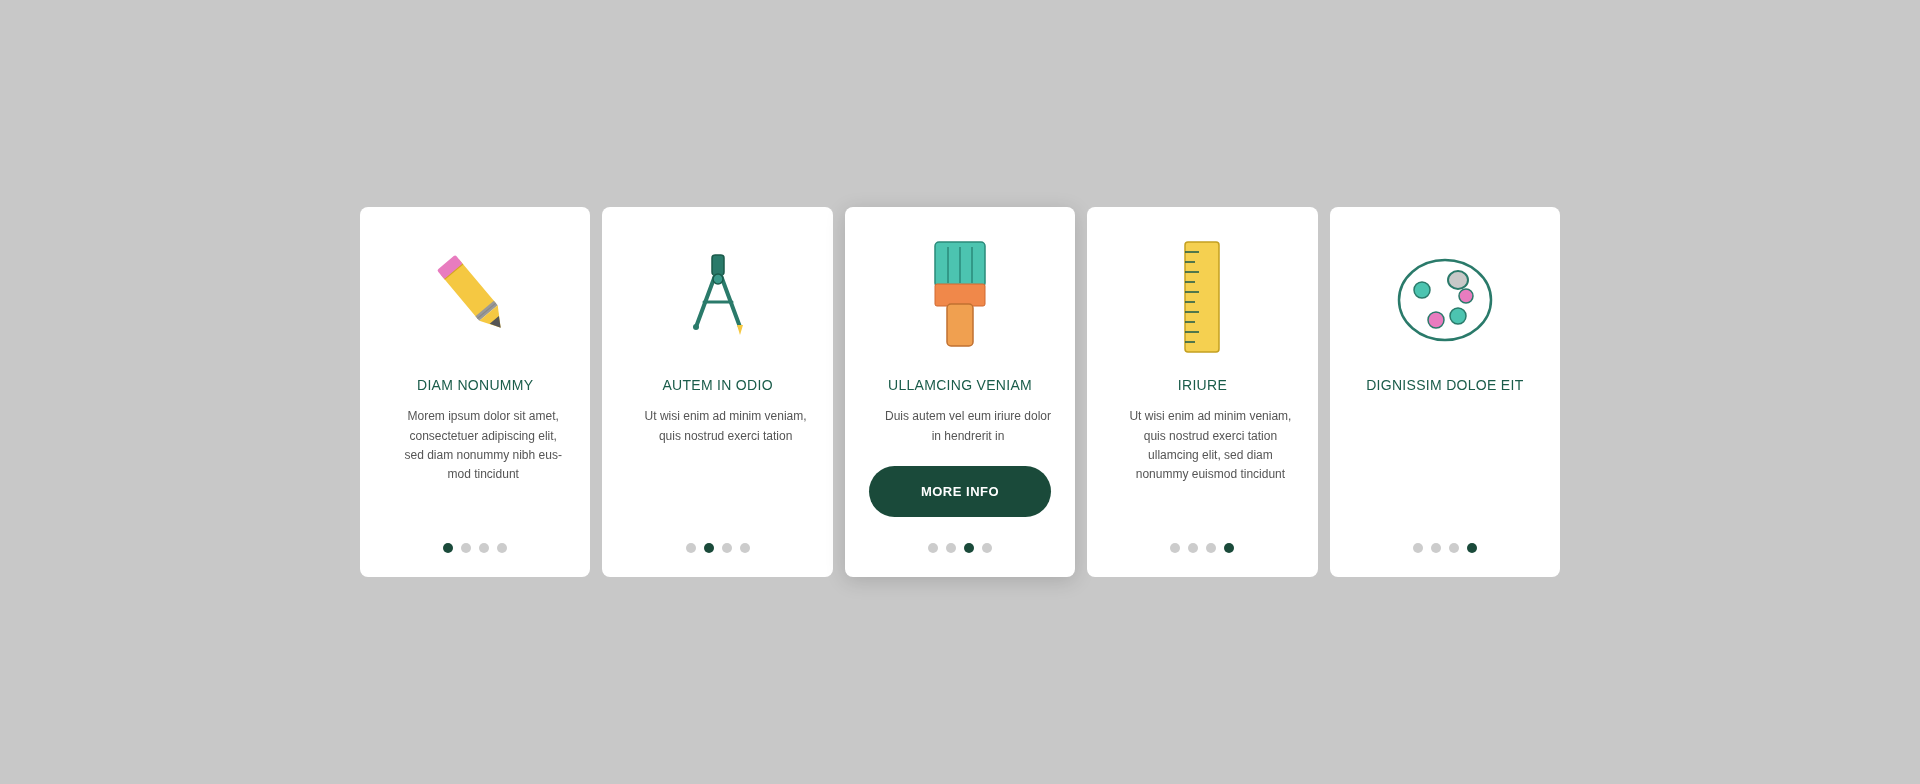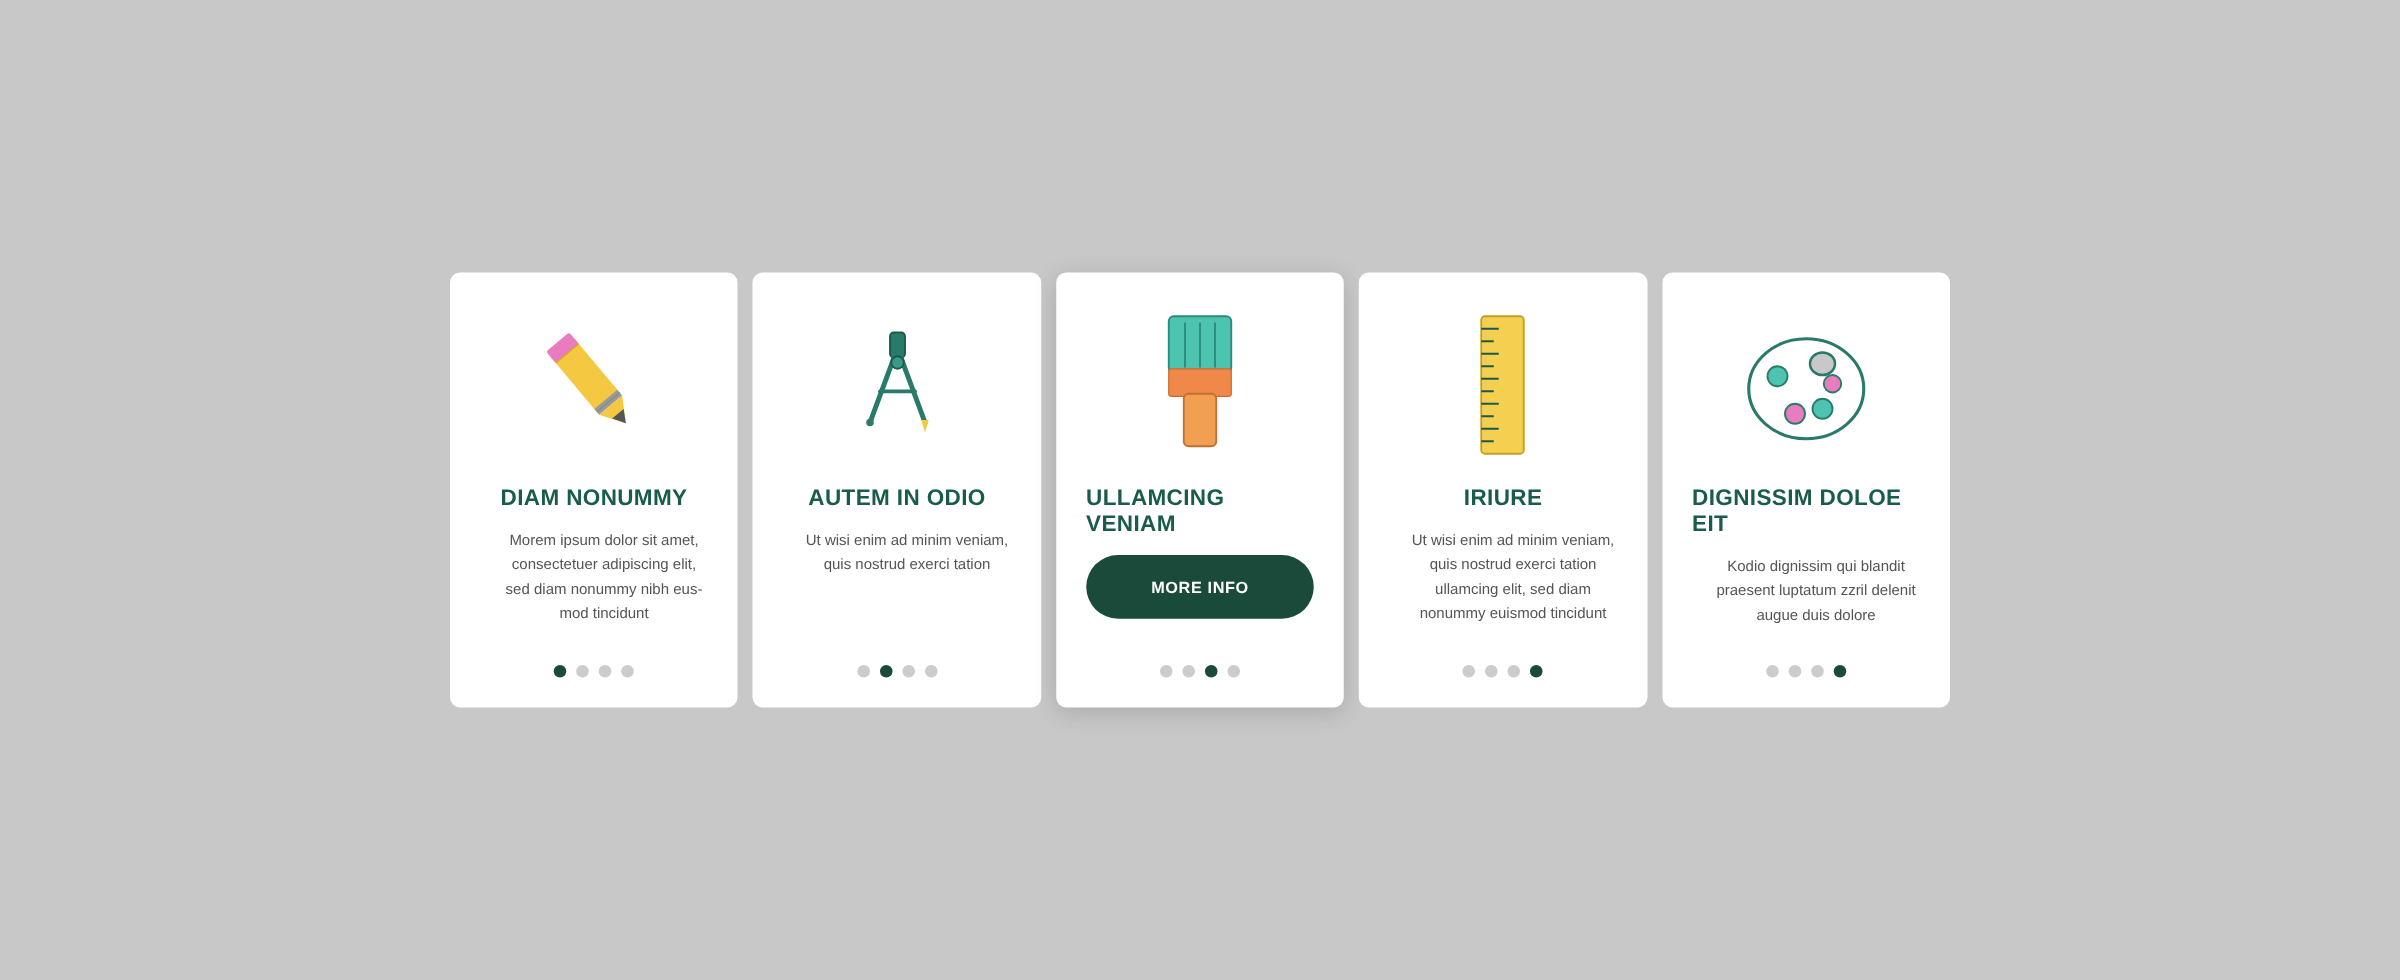--- a/index.html
+++ b/index.html
@@ -34,22 +34,22 @@
     }
     .card-icon {
       width: 120px;
       height: 120px;
       display: flex;
       align-items: center;
       justify-content: center;
       margin-bottom: 20px;
     }
     .card-title {
-      font-size: 18px;
-      font-weight: 700;
+      font-size: 14px;
+      font-weight: 400;
       color: #1a5c4a;
       text-transform: uppercase;
       margin-bottom: 14px;
       letter-spacing: 0.3px;
     }
     .card-text {
       font-size: 12px;
       color: #555;
       text-align: center;
       line-height: 1.6;
@@ -171,20 +171,21 @@
         <rect x="30" y="47" width="50" height="22" rx="2" fill="#f0884a" stroke="#d06830" stroke-width="1"></rect>
 
         <rect x="42" y="67" width="26" height="42" rx="4" fill="#f0a050" stroke="#c07030" stroke-width="1.5"></rect>
 
         <line x1="43" y1="10" x2="43" y2="46" stroke="#2a8a7a" stroke-width="1.5"></line>
         <line x1="55" y1="10" x2="55" y2="46" stroke="#2a8a7a" stroke-width="1.5"></line>
         <line x1="67" y1="10" x2="67" y2="46" stroke="#2a8a7a" stroke-width="1.5"></line>
       </svg>
     </div>
     <div class="card-title">ULLAMCING VENIAM</div>
+    <div class="card-text">Duis autem vel eum iriure dolor in hendrerit in</div>
     <button class="more-info-btn">MORE INFO</button>
     <div class="dots">
       <div class="dot"></div>
       <div class="dot"></div>
       <div class="dot active"></div>
       <div class="dot"></div>
     </div>
   </div>
 
   <div class="card">
@@ -223,21 +224,20 @@
 
         <ellipse cx="68" cy="38" rx="10" ry="9" fill="#c8c8c8" stroke="#2a7a6a" stroke-width="2"></ellipse>
 
         <circle cx="32" cy="48" r="8" fill="#4cc4b0" stroke="#2a7a6a" stroke-width="1.5"></circle>
         <circle cx="46" cy="78" r="8" fill="#e87cbf" stroke="#2a7a6a" stroke-width="1.5"></circle>
         <circle cx="68" cy="74" r="8" fill="#4cc4b0" stroke="#2a7a6a" stroke-width="1.5"></circle>
         <circle cx="76" cy="54" r="7" fill="#e87cbf" stroke="#2a7a6a" stroke-width="1.5"></circle>
       </svg>
     </div>
     <div class="card-title">DIGNISSIM DOLOE EIT</div>
-    <div class="card-text">Kodio dignissim qui blandit praesent luptatum zzril delenit augue duis dolore</div>
     <div class="dots">
       <div class="dot"></div>
       <div class="dot"></div>
       <div class="dot"></div>
       <div class="dot active"></div>
     </div>
   </div>
 
 </div>
 

